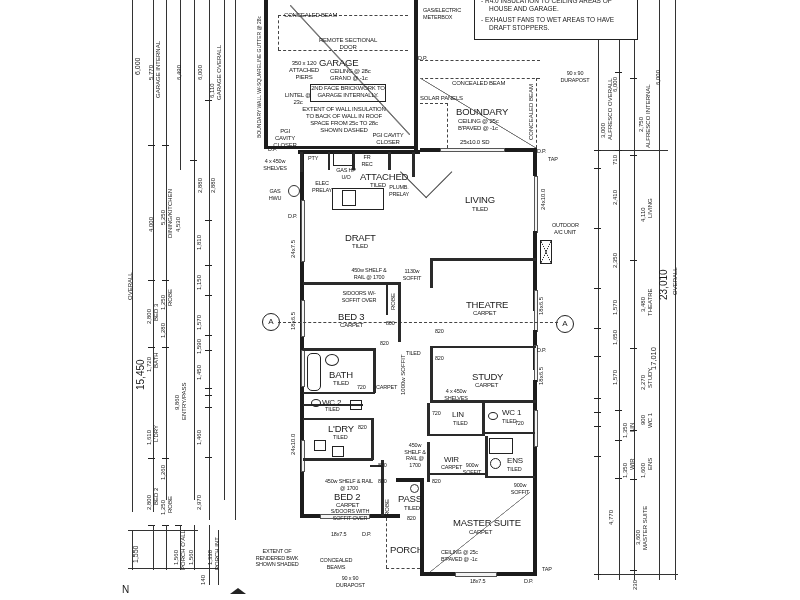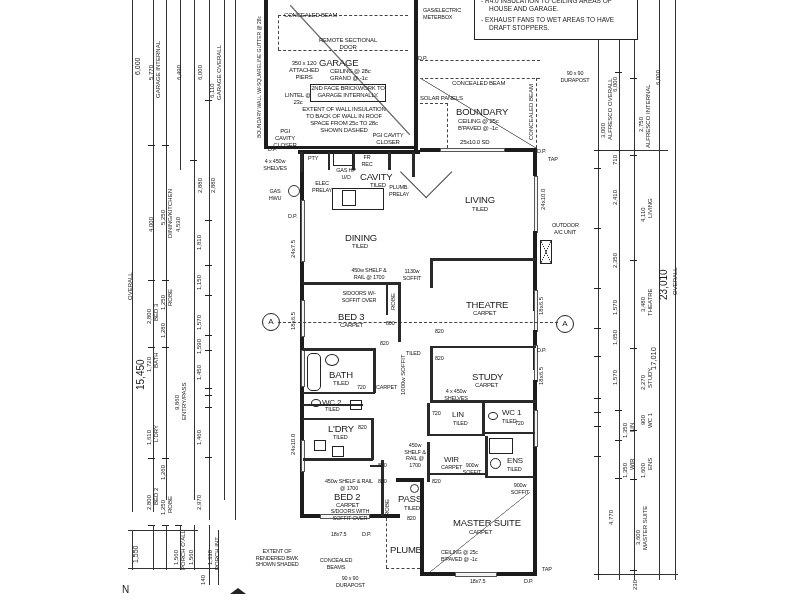--- a/index.html
+++ b/index.html
@@ -272,21 +272,21 @@
     <div class="iwall" style="left:352px;top:152px;width:3px;height:18px;"></div>
     <div class="iwall" style="left:388px;top:152px;width:3px;height:18px;"></div>
     <div class="iwall" style="left:412px;top:152px;width:3px;height:25px;"></div>
     <div class="box" style="left:333px;top:152px;width:18px;height:12px;"></div>
     <div class="box" style="left:332px;top:188px;width:50px;height:20px;"></div>
     <div class="box" style="left:342px;top:190px;width:12px;height:14px;"></div>
     <div class="abs" style="left:400px;top:172px;width:36px;height:36px;border-left:1px solid #444;border-bottom:1px solid #444;transform:rotate(-45deg);transform-origin:left top;"></div>
     <span class="lbl tiny" style="left:308px;top:155px;">PTY</span>
     <span class="lbl tiny" style="left:360px;top:154px;width:14px;white-space:normal;">FR REC</span>
     <span class="lbl tiny" style="left:335px;top:167px;width:22px;white-space:normal;">GAS HP U/O</span>
-    <span class="lbl room" style="left:360px;top:172px;">CAVITY</span>
+    <span class="lbl room" style="left:360px;top:172px;">ATTACHED</span>
     <span class="lbl sub" style="left:370px;top:182px;">TILED</span>
     <span class="lbl tiny" style="left:310px;top:180px;width:24px;white-space:normal;">ELEC PRELAY</span>
     <span class="lbl tiny" style="left:386px;top:184px;width:26px;white-space:normal;">PLUMB. PRELAY</span>
     <span class="lbl tiny" style="left:260px;top:158px;width:30px;white-space:normal;">4 x 450w SHELVES</span>
     <span class="lbl tiny" style="left:266px;top:188px;width:18px;white-space:normal;">GAS HWU</span>
     <div class="abs" style="left:288px;top:185px;width:10px;height:10px;border:1px solid #333;border-radius:50%;"></div>
     <span class="lbl tiny" style="left:268px;top:146px;">D.P.</span>
     <span class="lbl tiny" style="left:288px;top:213px;">D.P.</span>
   </div>
 
@@ -294,21 +294,21 @@
     <span class="lbl room" style="left:465px;top:195px;">LIVING</span>
     <span class="lbl sub" style="left:472px;top:206px;">TILED</span>
     <span class="vt" style="left:540px;top:210px;">24x10.0</span>
     <span class="lbl tiny" style="left:537px;top:148px;">D.P.</span>
     <span class="lbl tiny" style="left:548px;top:156px;">TAP</span>
     <span class="lbl tiny" style="left:552px;top:222px;width:26px;white-space:normal;">OUTDOOR A/C UNIT</span>
     <div class="box" style="left:540px;top:240px;width:10px;height:22px;background:linear-gradient(to bottom right,transparent 48%,#333 49%,#333 51%,transparent 52%),linear-gradient(to top right,transparent 48%,#333 49%,#333 51%,transparent 52%);"></div>
   </div>
 
   <div>
-    <span class="lbl room" style="left:345px;top:233px;">DINING</span>
+    <span class="lbl room" style="left:345px;top:233px;">DRAFT</span>
     <span class="lbl sub" style="left:352px;top:243px;">TILED</span>
     <span class="lbl tiny" style="left:350px;top:267px;width:38px;white-space:normal;">450w SHELF &amp; RAIL @ 1700</span>
     <span class="lbl tiny" style="left:402px;top:268px;width:20px;white-space:normal;">1130w SOFFIT</span>
     <span class="vt" style="left:290px;top:258px;">24x7.5</span>
   </div>
 
   <div>
     <div class="iwall" style="left:430px;top:258px;width:106px;height:3px;"></div>
     <div class="iwall" style="left:430px;top:258px;width:3px;height:30px;"></div>
     <span class="lbl room" style="left:466px;top:300px;">THEATRE</span>
@@ -435,19 +435,19 @@
     <span class="lbl tiny" style="left:441px;top:549px;">CEILING @ 25c</span>
     <span class="lbl tiny" style="left:441px;top:556px;">B'PAVED @ -1c</span>
     <span class="lbl tiny" style="left:470px;top:578px;">18x7.5</span>
     <span class="lbl tiny" style="left:524px;top:578px;">D.P.</span>
     <span class="lbl tiny" style="left:542px;top:566px;">TAP</span>
   </div>
 
   <div>
     <div class="dash-v" style="left:386px;top:518px;height:50px;"></div>
     <div class="dash-h" style="left:386px;top:568px;width:34px;"></div>
-    <span class="lbl room" style="left:390px;top:545px;">PLUMB</span>
+    <span class="lbl room" style="left:390px;top:545px;">PORCH</span>
     <span class="lbl tiny" style="left:318px;top:557px;width:36px;white-space:normal;">CONCEALED BEAMS</span>
     <span class="lbl tiny" style="left:336px;top:575px;width:28px;white-space:normal;">90 x 90 DURAPOST</span>
     <span class="lbl tiny" style="left:254px;top:548px;width:46px;white-space:normal;">EXTENT OF RENDERED BWK SHOWN SHADED</span>
   </div>
 
 </div>
 
 </body></html>

